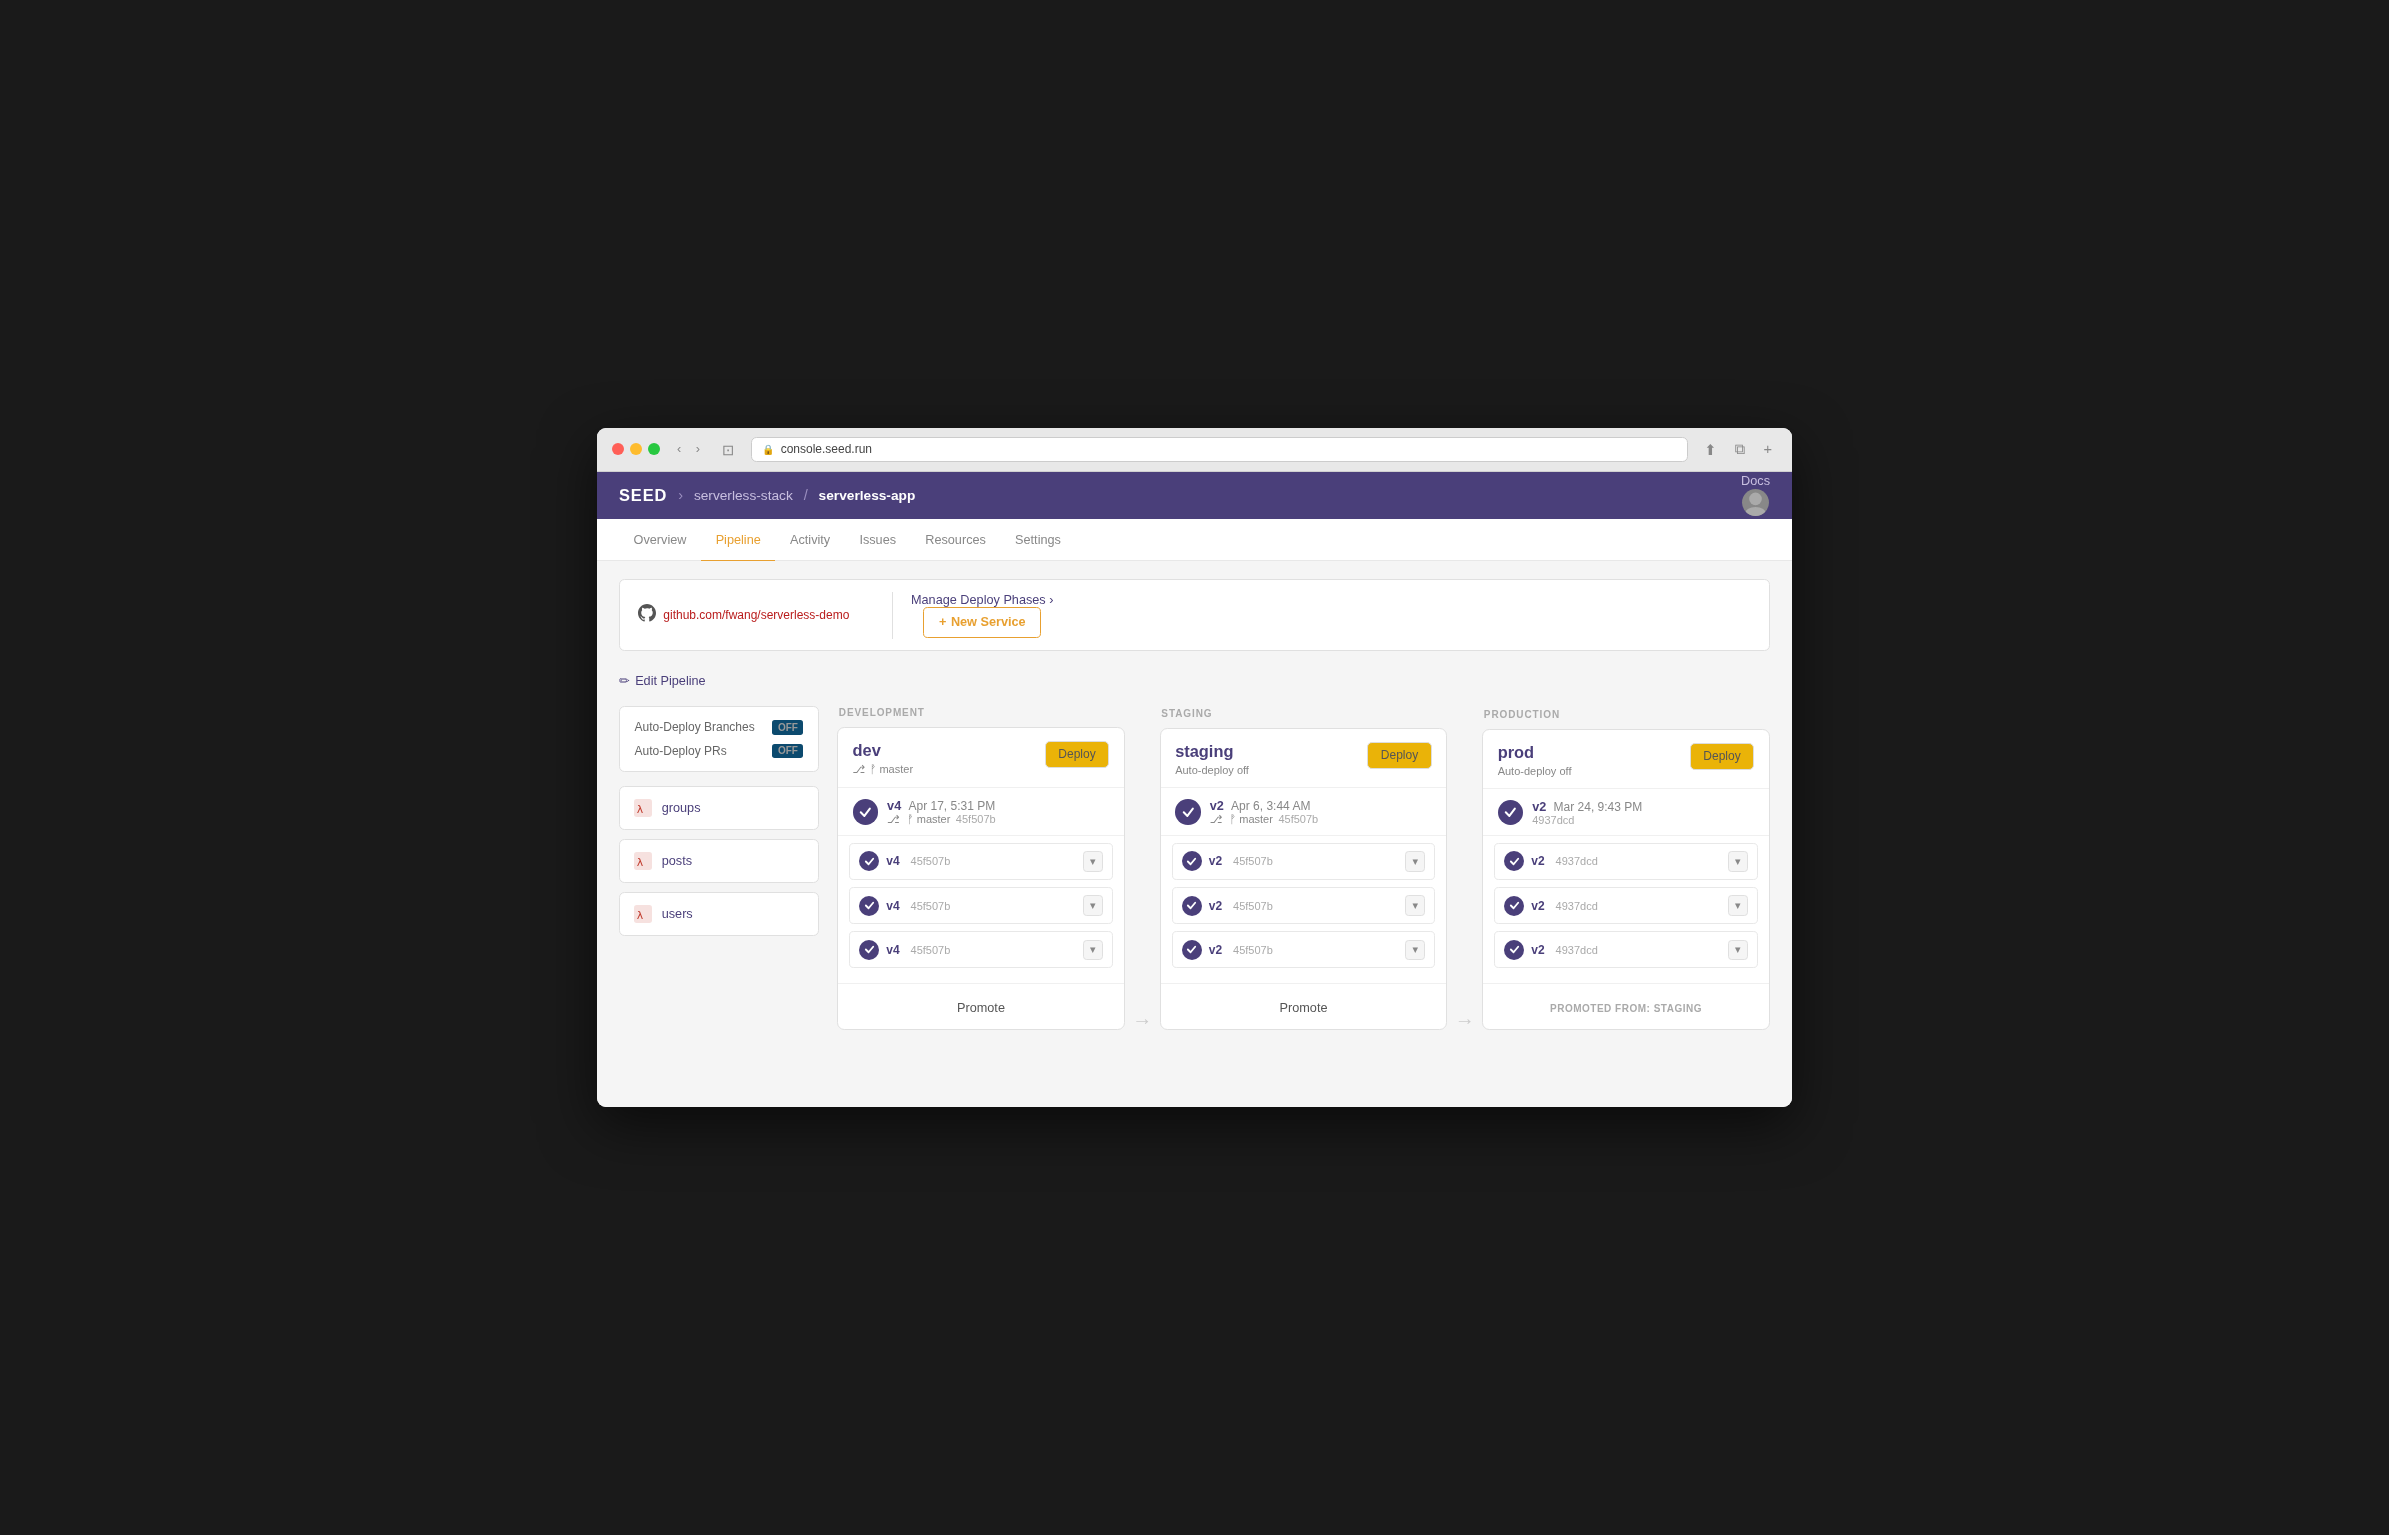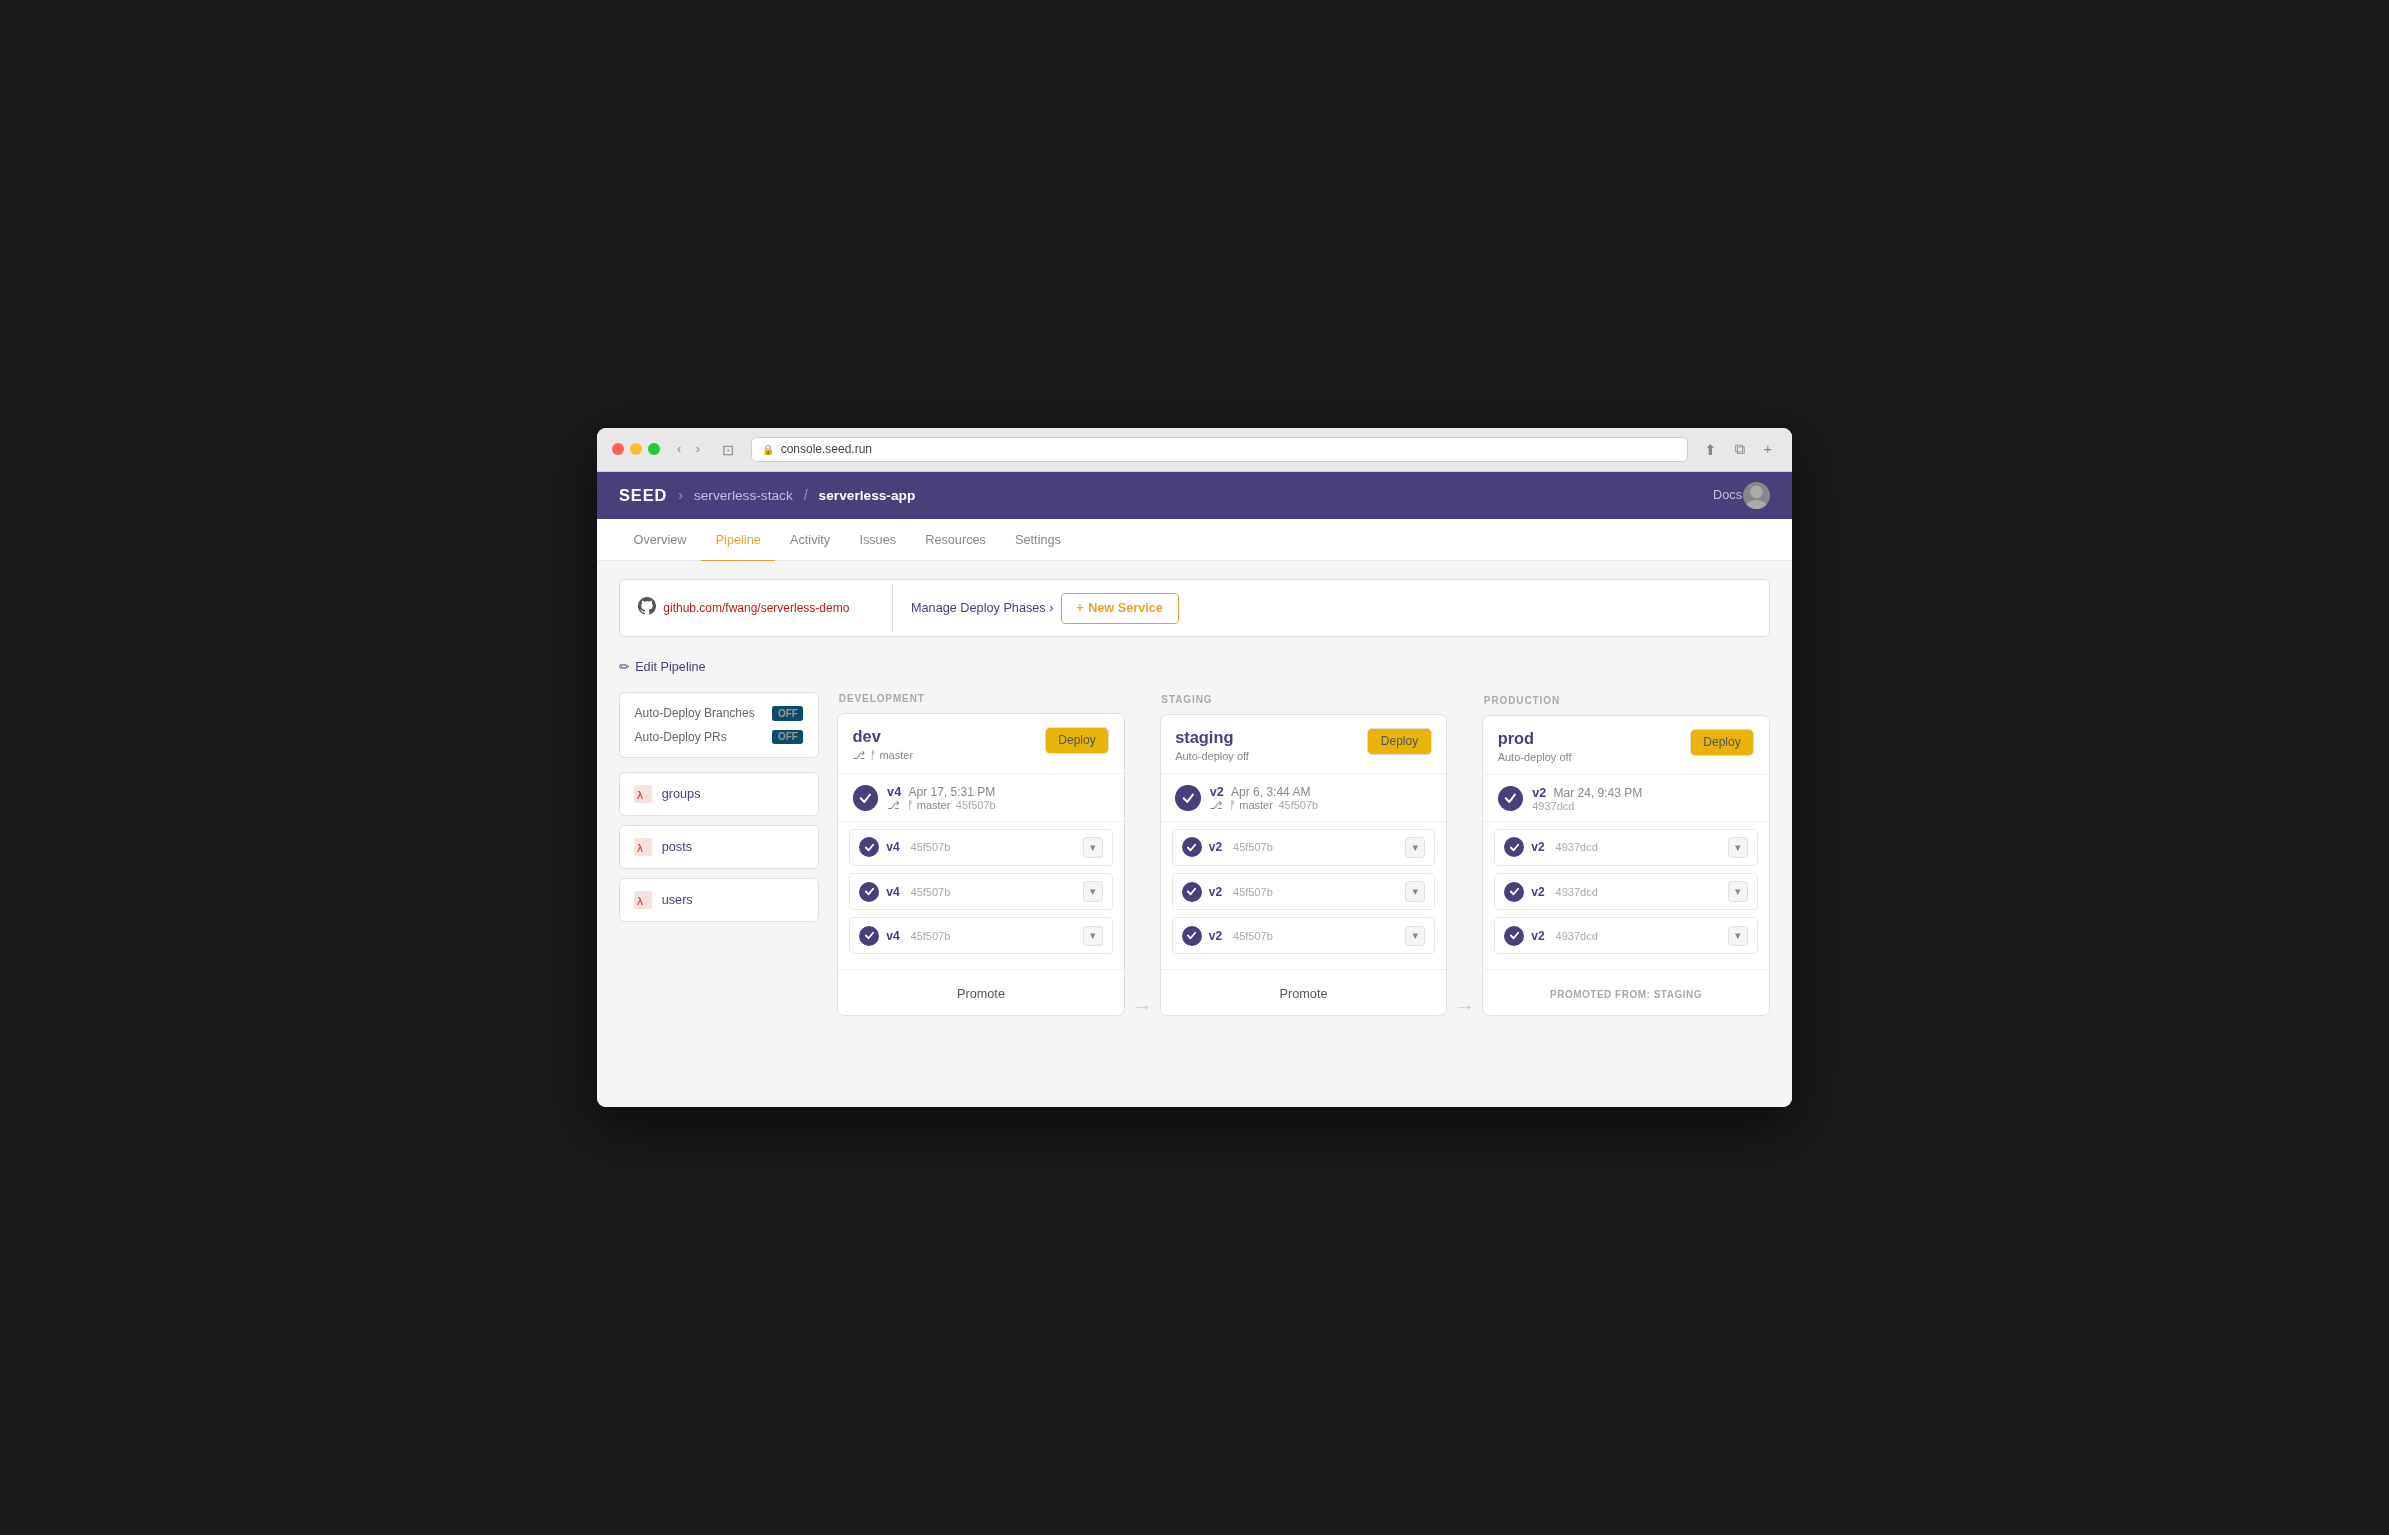--- a/index.html
+++ b/index.html
@@ -114,20 +114,21 @@
     }
     .breadcrumb-link {
       color: #c8bfe0;
       font-size: 13.7px;
       text-decoration: none;
     }
     .app-header-right {
       display: flex;
       align-items: center;
       gap: 1px;
+      flex-direction: column;
     }
     .docs-link {
       color: #c8bfe0;
       font-size: 12.7px;
       text-decoration: none;
     }
     .avatar {
       width: 27px;
       height: 27px;
       border-radius: 50%;
@@ -201,22 +202,23 @@
     .info-bar-deploy {
       flex: 1;
       padding: 12.7px 18px;
       font-size: 12.7px;
       color: #555;
     }
     .info-bar-deploy strong { font-weight: 700; color: #333; }
     .info-bar-actions {
       display: flex;
       align-items: center;
-      gap: 7px;
+      gap: 0;
       padding: 12.7px 18px;
+      flex-direction: column;
     }
     .manage-phases-link {
       color: #4a3f7a;
       font-size: 12.7px;
       text-decoration: none;
       display: flex;
       align-items: center;
       gap: 3.6px;
     }
     .new-service-btn {

